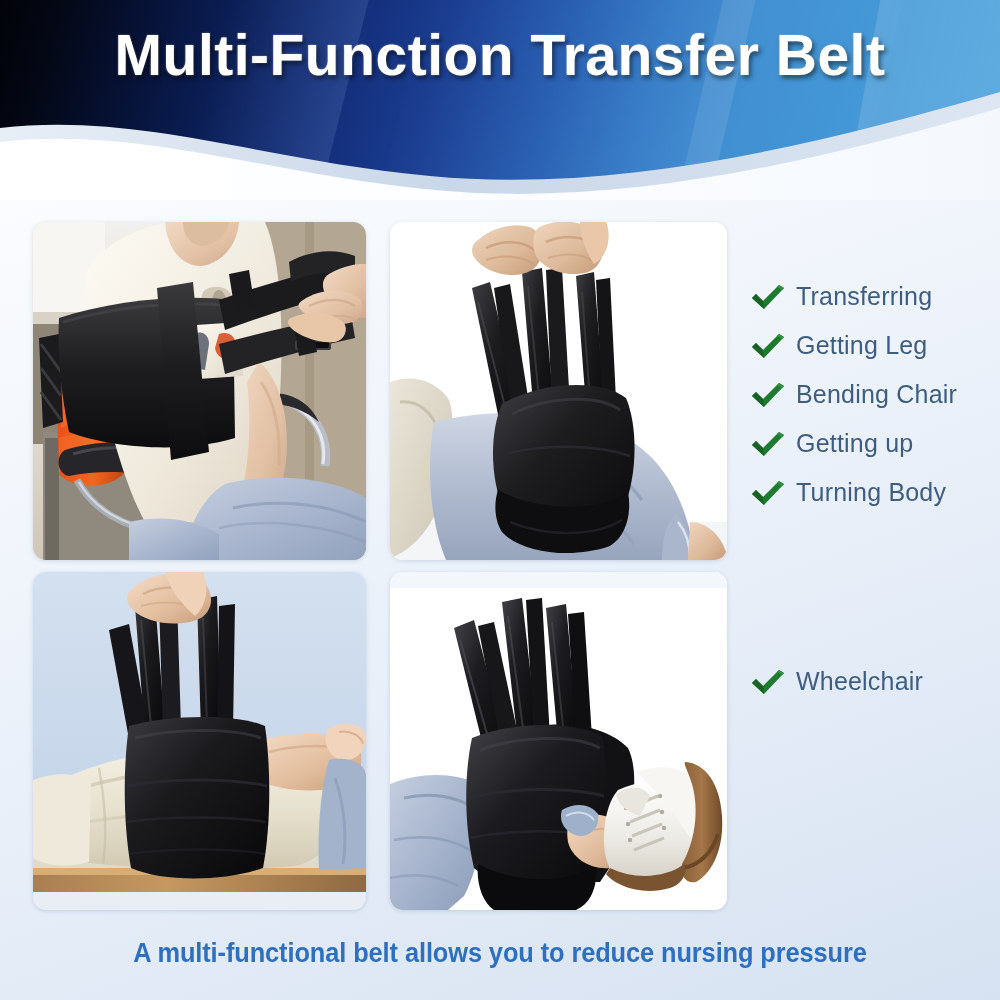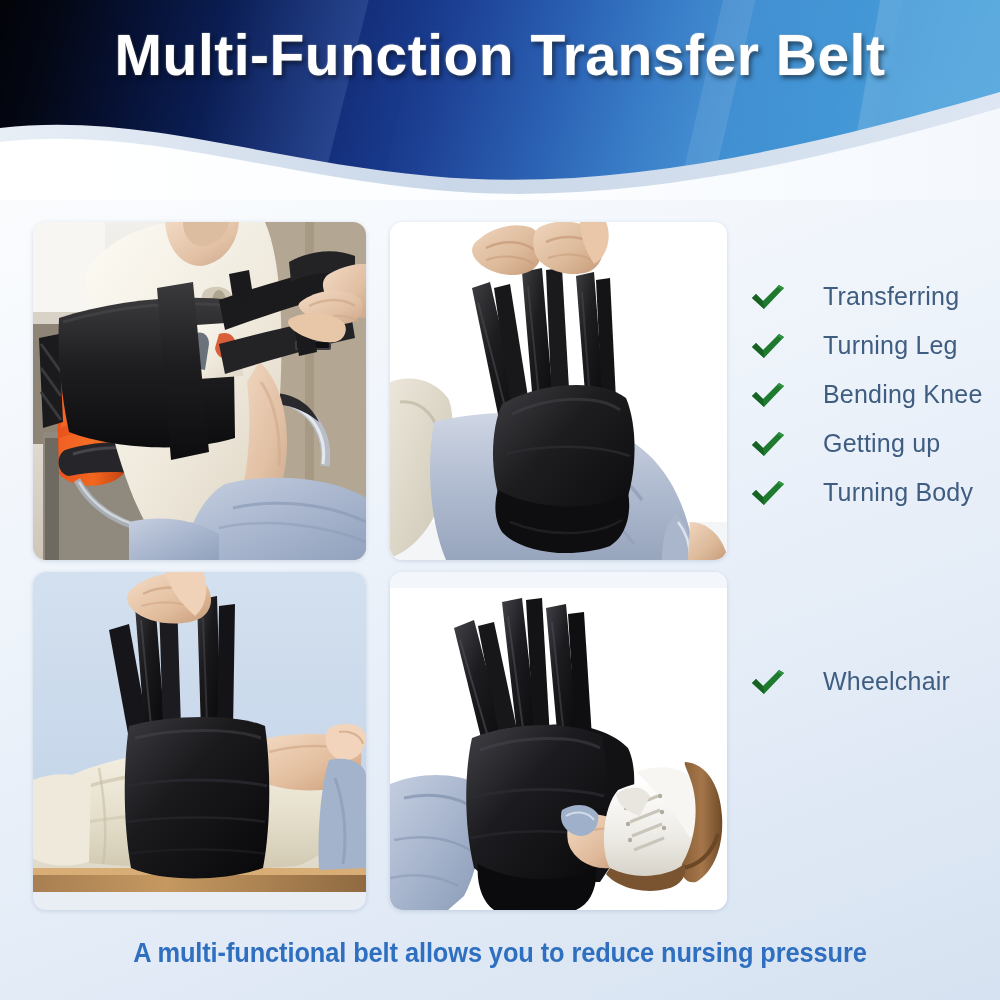--- a/index.html
+++ b/index.html
@@ -48,21 +48,21 @@
   .p1 { left:33px;  top:222px; width:333px; height:338px; }
   .p2 { left:390px; top:222px; width:337px; height:338px; }
   .p3 { left:33px;  top:572px; width:333px; height:338px; }
   .p4 { left:390px; top:572px; width:337px; height:338px; }
   .scene { position:absolute; inset:0; }
 
   
   .check-list { position:absolute; }
   .cl1 { left:748px; top:272px; }
   .cl2 { left:748px; top:656px; }
-  .cl-item { display:flex; align-items:center; height:49px;gap:27px; }
+  .cl-item { display:flex; align-items:center; height:49px; }
   .cl2 .cl-item { height:51px; }
   .cmark { width:40px; height:32px; flex:0 0 40px; margin-right:8px; }
   .cl-label { font-size:25px; color:#3e5d80; font-weight:400; white-space:nowrap;
     letter-spacing:0.2px; }
 
   
   .footer-caption {
     position:absolute; left:0; top:938px; width:1000px; text-align:center;
     font-size:27px; font-weight:bold; color:#2f6fc0; white-space:nowrap;
     transform:scaleX(0.94); letter-spacing:-0.1px;
@@ -456,29 +456,29 @@
       <path d="M31,4 L36,7 L34,9 L29,6 Z" fill="#2e9440"></path>
     </svg>
     <span class="cl-label">Transferring</span>
   </div>
   <div class="cl-item">
     <svg class="cmark" viewBox="0 0 40 32">
       <path d="M4,17 L8,13 L15,20 L31,4 L36,7 L16,28 Z" fill="#1d7a2e"></path>
       <path d="M4,17 L8,13 L15,20 L16,28 Z" fill="#176324"></path>
       <path d="M31,4 L36,7 L34,9 L29,6 Z" fill="#2e9440"></path>
     </svg>
-    <span class="cl-label">Turning Leg</span>
+    <span class="cl-label">Getting Leg</span>
   </div>
   <div class="cl-item">
     <svg class="cmark" viewBox="0 0 40 32">
       <path d="M4,17 L8,13 L15,20 L31,4 L36,7 L16,28 Z" fill="#1d7a2e"></path>
       <path d="M4,17 L8,13 L15,20 L16,28 Z" fill="#176324"></path>
       <path d="M31,4 L36,7 L34,9 L29,6 Z" fill="#2e9440"></path>
     </svg>
-    <span class="cl-label">Bending Knee</span>
+    <span class="cl-label">Bending Chair</span>
   </div>
   <div class="cl-item">
     <svg class="cmark" viewBox="0 0 40 32">
       <path d="M4,17 L8,13 L15,20 L31,4 L36,7 L16,28 Z" fill="#1d7a2e"></path>
       <path d="M4,17 L8,13 L15,20 L16,28 Z" fill="#176324"></path>
       <path d="M31,4 L36,7 L34,9 L29,6 Z" fill="#2e9440"></path>
     </svg>
     <span class="cl-label">Getting up</span>
   </div>
   <div class="cl-item">

